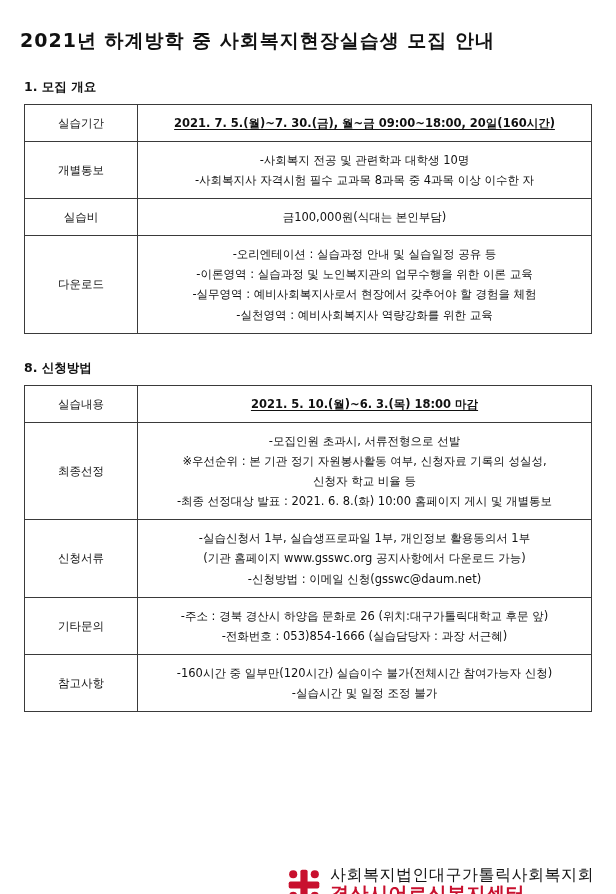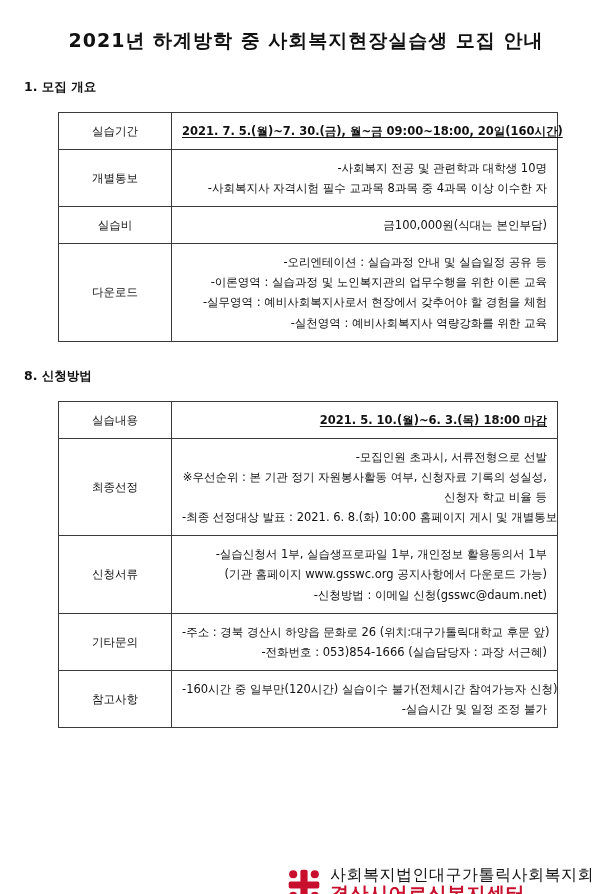--- a/index.html
+++ b/index.html
@@ -16,58 +16,58 @@
     overflow: hidden;
   }
   .page {
     position: relative;
     width: 616px;
     height: 894px;
     padding: 0;
     box-sizing: border-box;
   }
   .doc-title {
-    text-align: center;
+    text-align: left;
     font-size: 19px;
     font-weight: bold;
     letter-spacing: 1px;
     color: #111;
     margin: 28px 4px 0 0;
     padding: 0 20px;
     line-height: 1.3;
   }
   .section-heading {
     font-size: 12.5px;
     font-weight: bold;
     color: #111;
     margin: 26px 0 8px 24px;
   }
   table.info {
     border-collapse: collapse;
-    width: 500px;
-    margin: 16px auto;
+    width: 568px;
+    margin: 0 auto;
     table-layout: fixed;
   }
   table.info td {
     border: 1px solid #3a3a3a;
     vertical-align: middle;
     padding: 8px 10px;
     font-size: 11.5px;
     line-height: 1.75;
   }
   td.label {
     width: 92px;
     text-align: center;
     font-weight: normal;
     color: #111;
     padding: 8px 4px;
     white-space: nowrap;
   }
   td.content {
-    text-align: right;
+    text-align: center;
     color: #111;
   }
   .line {
     display: block;
     white-space: nowrap;
   }
   .u {
     text-decoration: underline;
     text-underline-offset: 2px;
   }

